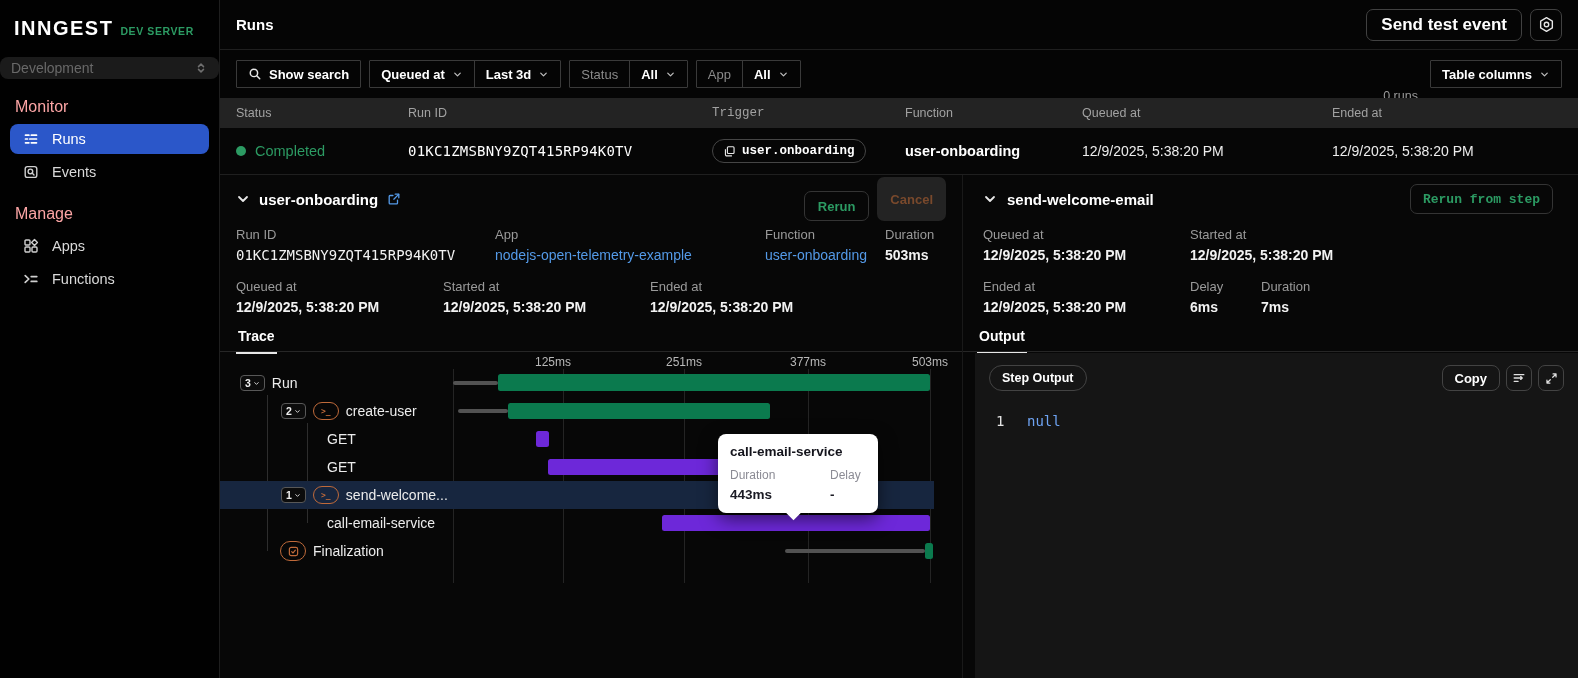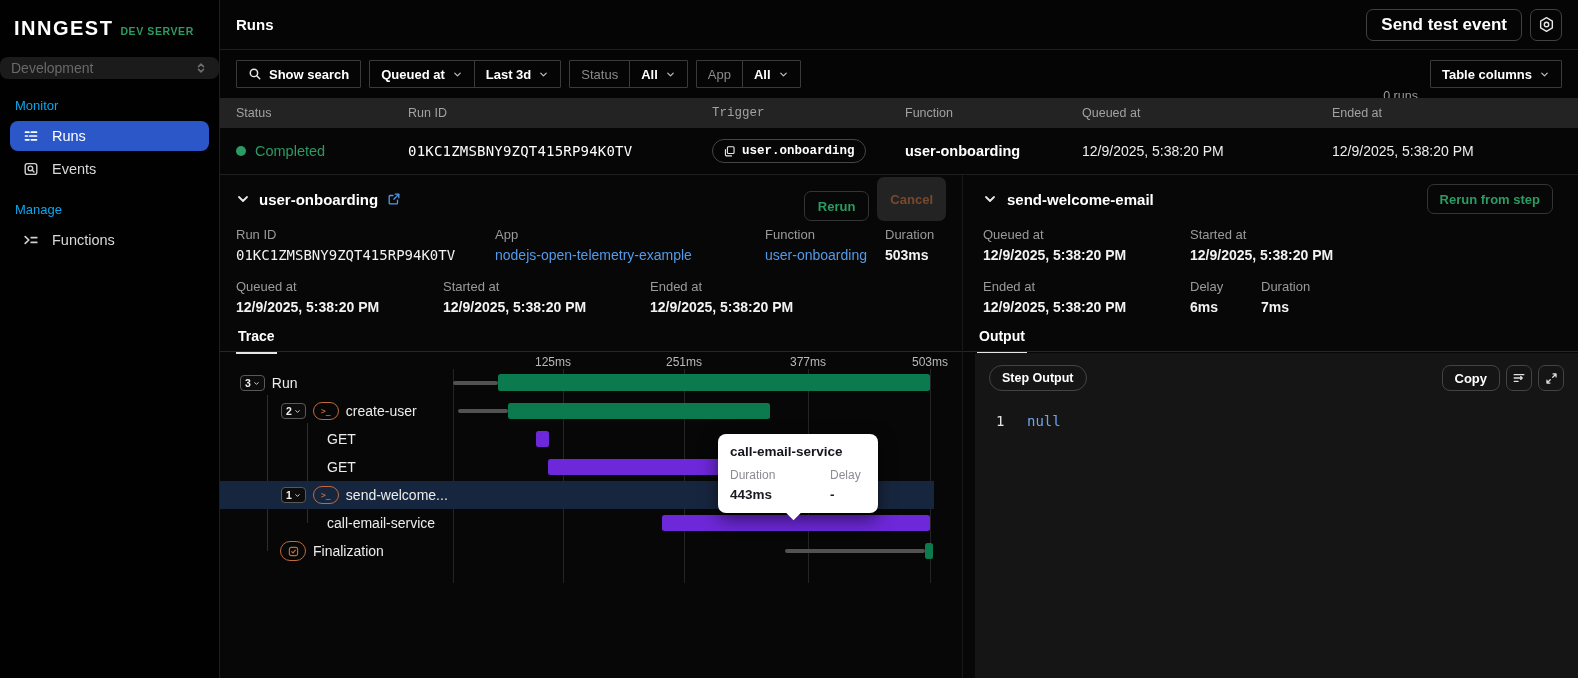--- a/index.html
+++ b/index.html
@@ -13,21 +13,21 @@
   svg { display:block; }
 
   
   .sidebar { width:220px; flex:0 0 220px; background:#010101; border-right:1px solid #1e1e1e; }
   .side-logo { display:flex; align-items:baseline; gap:7px; padding:17px 14px 8px; }
   .logo-word { font-size:20px; font-weight:800; letter-spacing:1.5px; color:#fff; }
   .env-badge { font-size:10.5px; font-weight:700; letter-spacing:.6px; color:#2c9b63; }
   .workspace { margin:9px 0 4px; height:22px; background:#1b1b1b; border-radius:8px;
     display:flex; align-items:center; justify-content:space-between; padding:0 11px;
     color:#696969; font-size:14px; }
-  .nav-label { color:#0ea5e9; font-size:13px; padding:15px 15px 5px; }
+  .nav-label { color:#fca5a5; font-size:16px; padding:15px 15px 5px; }
   .nav-item { height:30px; margin:3px 10px; border-radius:8px; display:flex; align-items:center;
     gap:13px; padding:0 13px; color:#d9d9d9; font-size:14.5px; cursor:pointer; }
   .nav-item .nicon { color:#cfcfcf; display:flex; }
   .nav-item.active { background:#2b57c9; color:#fff; }
   .nav-item.active .nicon { color:#fff; }
 
   
   .main { flex:1; display:flex; flex-direction:column; min-width:0; background:#050505; }
   .topbar { height:50px; flex:0 0 50px; display:flex; align-items:center; padding:0 16px;
     border-bottom:1px solid #1f1f1f; }
@@ -120,21 +120,21 @@
     background:#fff; transform:rotate(45deg); }
   .tt-title { color:#14141c; font-size:13.5px; font-weight:700; margin-bottom:9px; white-space:nowrap; }
   .tt-grid { display:flex; }
   .tt-col1 { width:100px; }
   .tt-label { color:#8b8b94; font-size:12px; margin-bottom:5px; }
   .tt-value { color:#1b1b24; font-size:13.5px; font-weight:600; }
 
   
   .btn-rerun-step { position:absolute; top:9px; right:25px; height:30px; padding:0 12px;
     border:1px solid #343434; border-radius:7px; background:transparent; color:#2c9b63;
-    font-size:13px; font-weight:600; cursor:pointer; font-family:Liberation Sans, sans-serif; }
+    font-size:13px; font-weight:600; cursor:pointer; font-family:Liberation Mono, monospace; }
   .rp-head { position:absolute; top:8px; left:20px; height:32px; display:flex; align-items:center; gap:10px; }
   .output-area { position:absolute; top:178px; left:12px; right:0; bottom:0; background:#151515; }
   .output-head { display:flex; align-items:center; padding:12px 14px 0; }
   .pill-badge { height:26px; border:1px solid #434343; border-radius:13px; padding:0 12px;
     display:inline-flex; align-items:center; font-size:12.5px; font-weight:600; color:#fff; }
   .out-actions { margin-left:auto; display:flex; gap:6px; align-items:center; }
   .btn-copy { height:26px; padding:0 12px; border:1px solid #434343; border-radius:8px;
     background:transparent; color:#fff; font-size:13px; font-weight:600; cursor:pointer; font-family:inherit; }
   .icon-btn26 { width:26px; height:26px; border:1px solid #434343; border-radius:7px;
     background:transparent; color:#e0e0e0; display:inline-flex; align-items:center;
@@ -180,20 +180,31 @@
             <circle cx="7.4" cy="7.4" r="2.3"></circle>
             <path d="M9.1 9.1l1.9 1.9"></path>
           </svg>
       </span>
       <span>Events</span>
     </div>
 
     <div class="nav-label">Manage</div>
     <div class="nav-item">
       <span class="nicon">
+        <svg width="16" height="16" viewBox="0 0 16 16" fill="none" stroke="currentColor" stroke-width="1.4" stroke-linejoin="round">
+            <rect x="2" y="2" width="5" height="5" rx="1"></rect>
+            <path d="M11.5 1.6 14.4 4.5 11.5 7.4 8.6 4.5Z"></path>
+            <rect x="2" y="9" width="5" height="5" rx="1"></rect>
+            <rect x="9" y="9" width="5" height="5" rx="1"></rect>
+          </svg>
+      </span>
+      <span>Apps</span>
+    </div>
+    <div class="nav-item">
+      <span class="nicon">
         <svg width="16" height="16" viewBox="0 0 16 16" fill="none" stroke="currentColor" stroke-width="1.7" stroke-linecap="round" stroke-linejoin="round">
             <path d="M2.2 4.6 5.8 8l-3.6 3.4"></path>
             <path d="M8.2 5.6h5.6M8.2 10.4h5.6"></path>
           </svg>
       </span>
       <span>Functions</span>
     </div>
   </aside>
 
   <div class="main">

